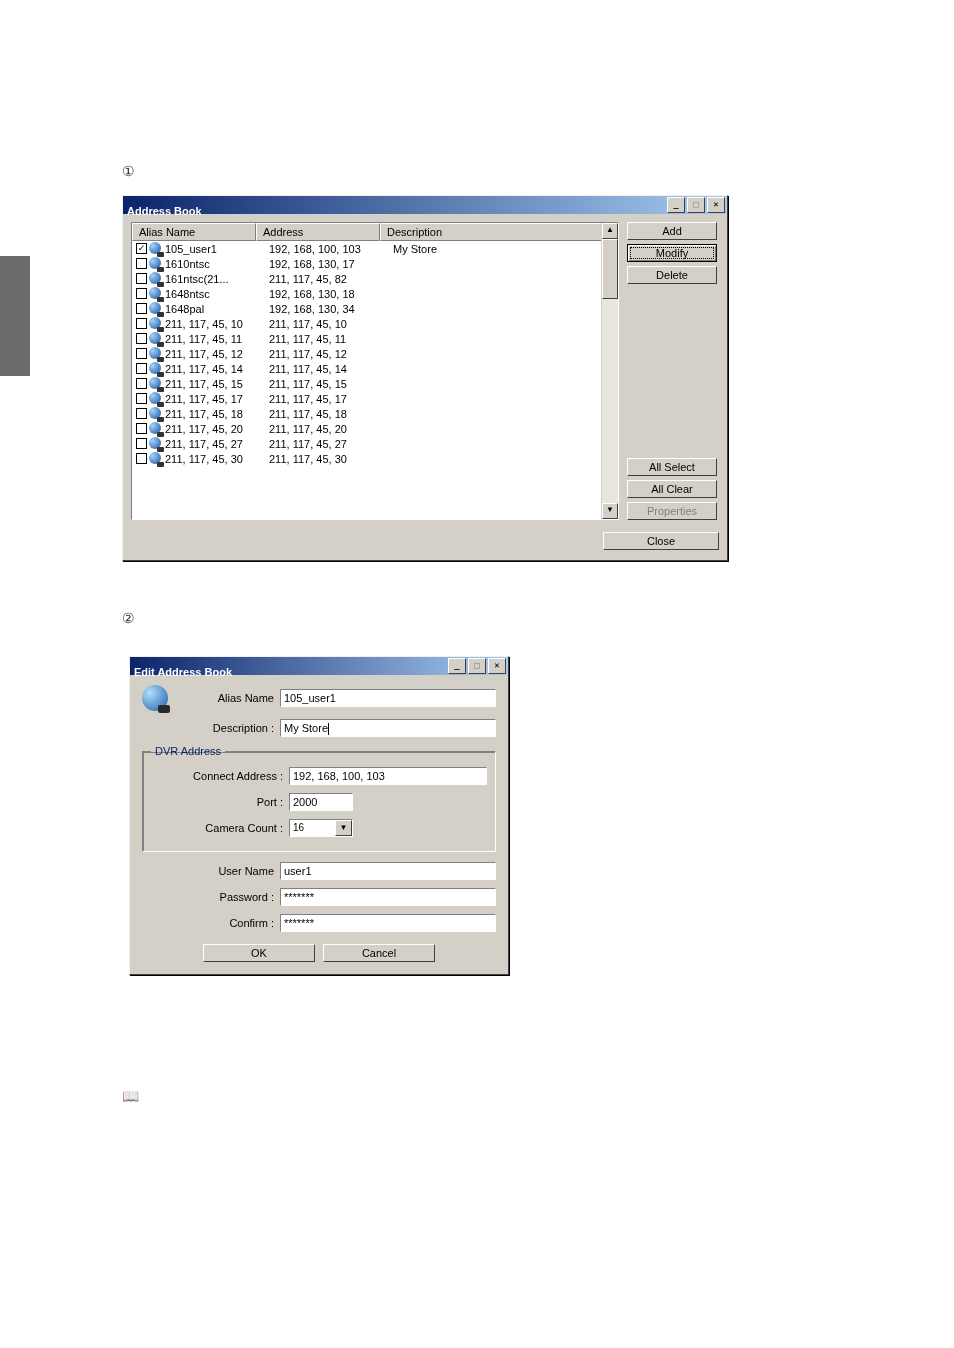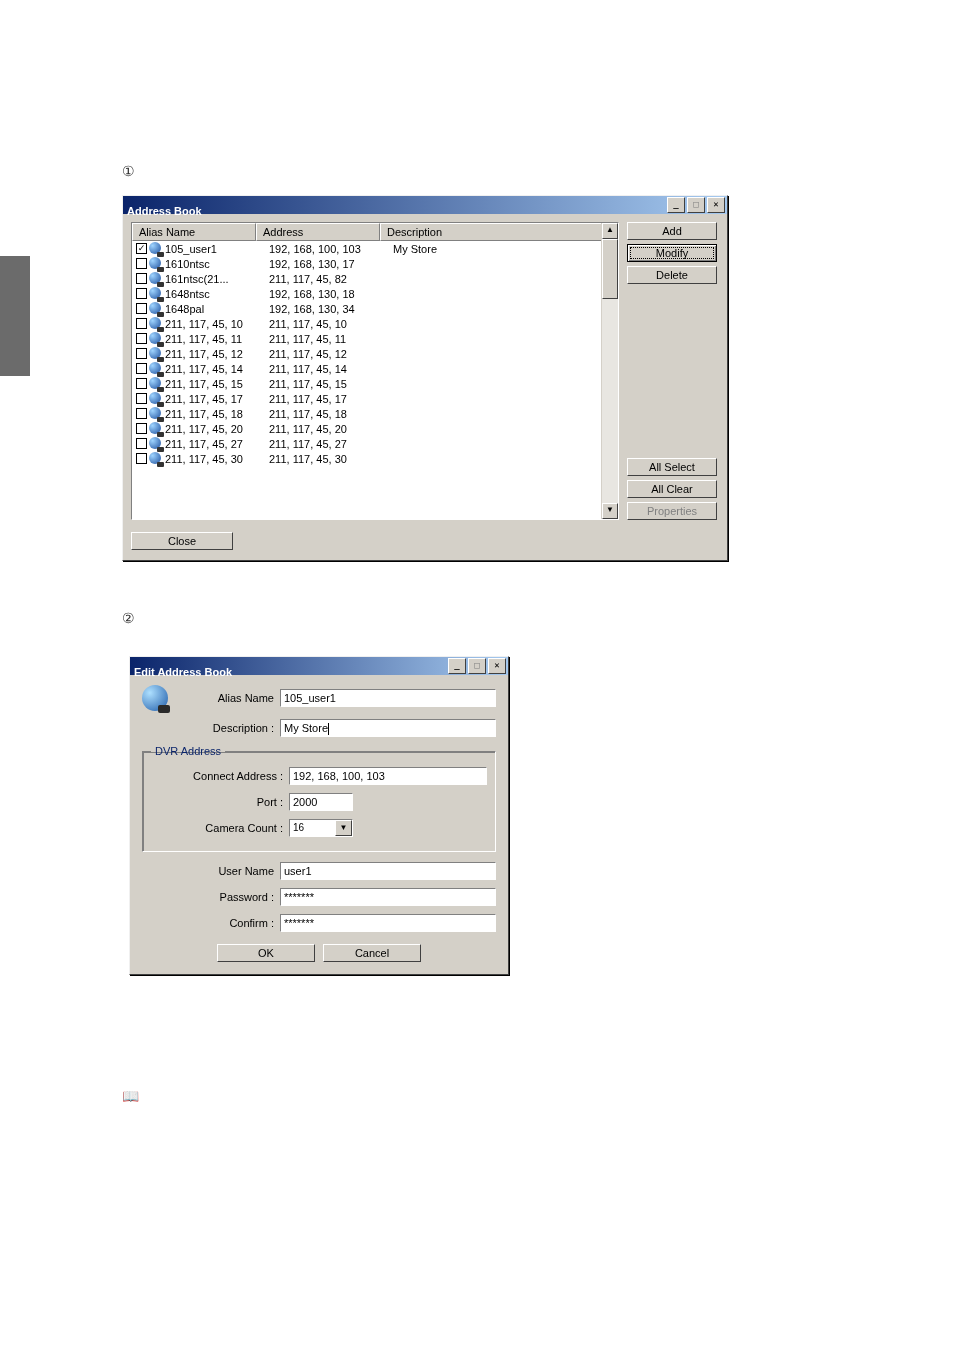--- a/index.html
+++ b/index.html
@@ -74,21 +74,21 @@
   .win-btn.disabled { color: #808080; }
   
   .btn {
     background: #d4d0c8;
     border-top: 1px solid #fff;
     border-left: 1px solid #fff;
     border-right: 1px solid #404040;
     border-bottom: 1px solid #404040;
     font-size: 11px;
     text-align: center;
-    padding: 2px 5px;
+    padding: 2px 12px;
     cursor: default;
   }
   .btn.focused {
     outline: 1px dotted #000;
     outline-offset: -4px;
     border: 1px solid #000;
     box-shadow: inset 1px 1px 0 #fff, inset -1px -1px 0 #808080;
   }
   .btn.disabled { color: #808080; }
   
@@ -209,20 +209,21 @@
   .sb-down { position: absolute; bottom: 0; }
   .ab-sidebtns {
     width: 90px;
     display: flex;
     flex-direction: column;
     gap: 4px;
   }
   .ab-sidebtns .spacer { flex: 1; }
   .ab-footer {
     display: flex;
+    justify-content: flex-end;
     padding: 4px 8px 10px;
   }
   .ab-footer .btn { width: 90px; }
   
   .dlg-edit {
     left: 129px;
     top: 656px;
     width: 378px;
   }
   .ed-body { padding: 10px 12px 12px; }

